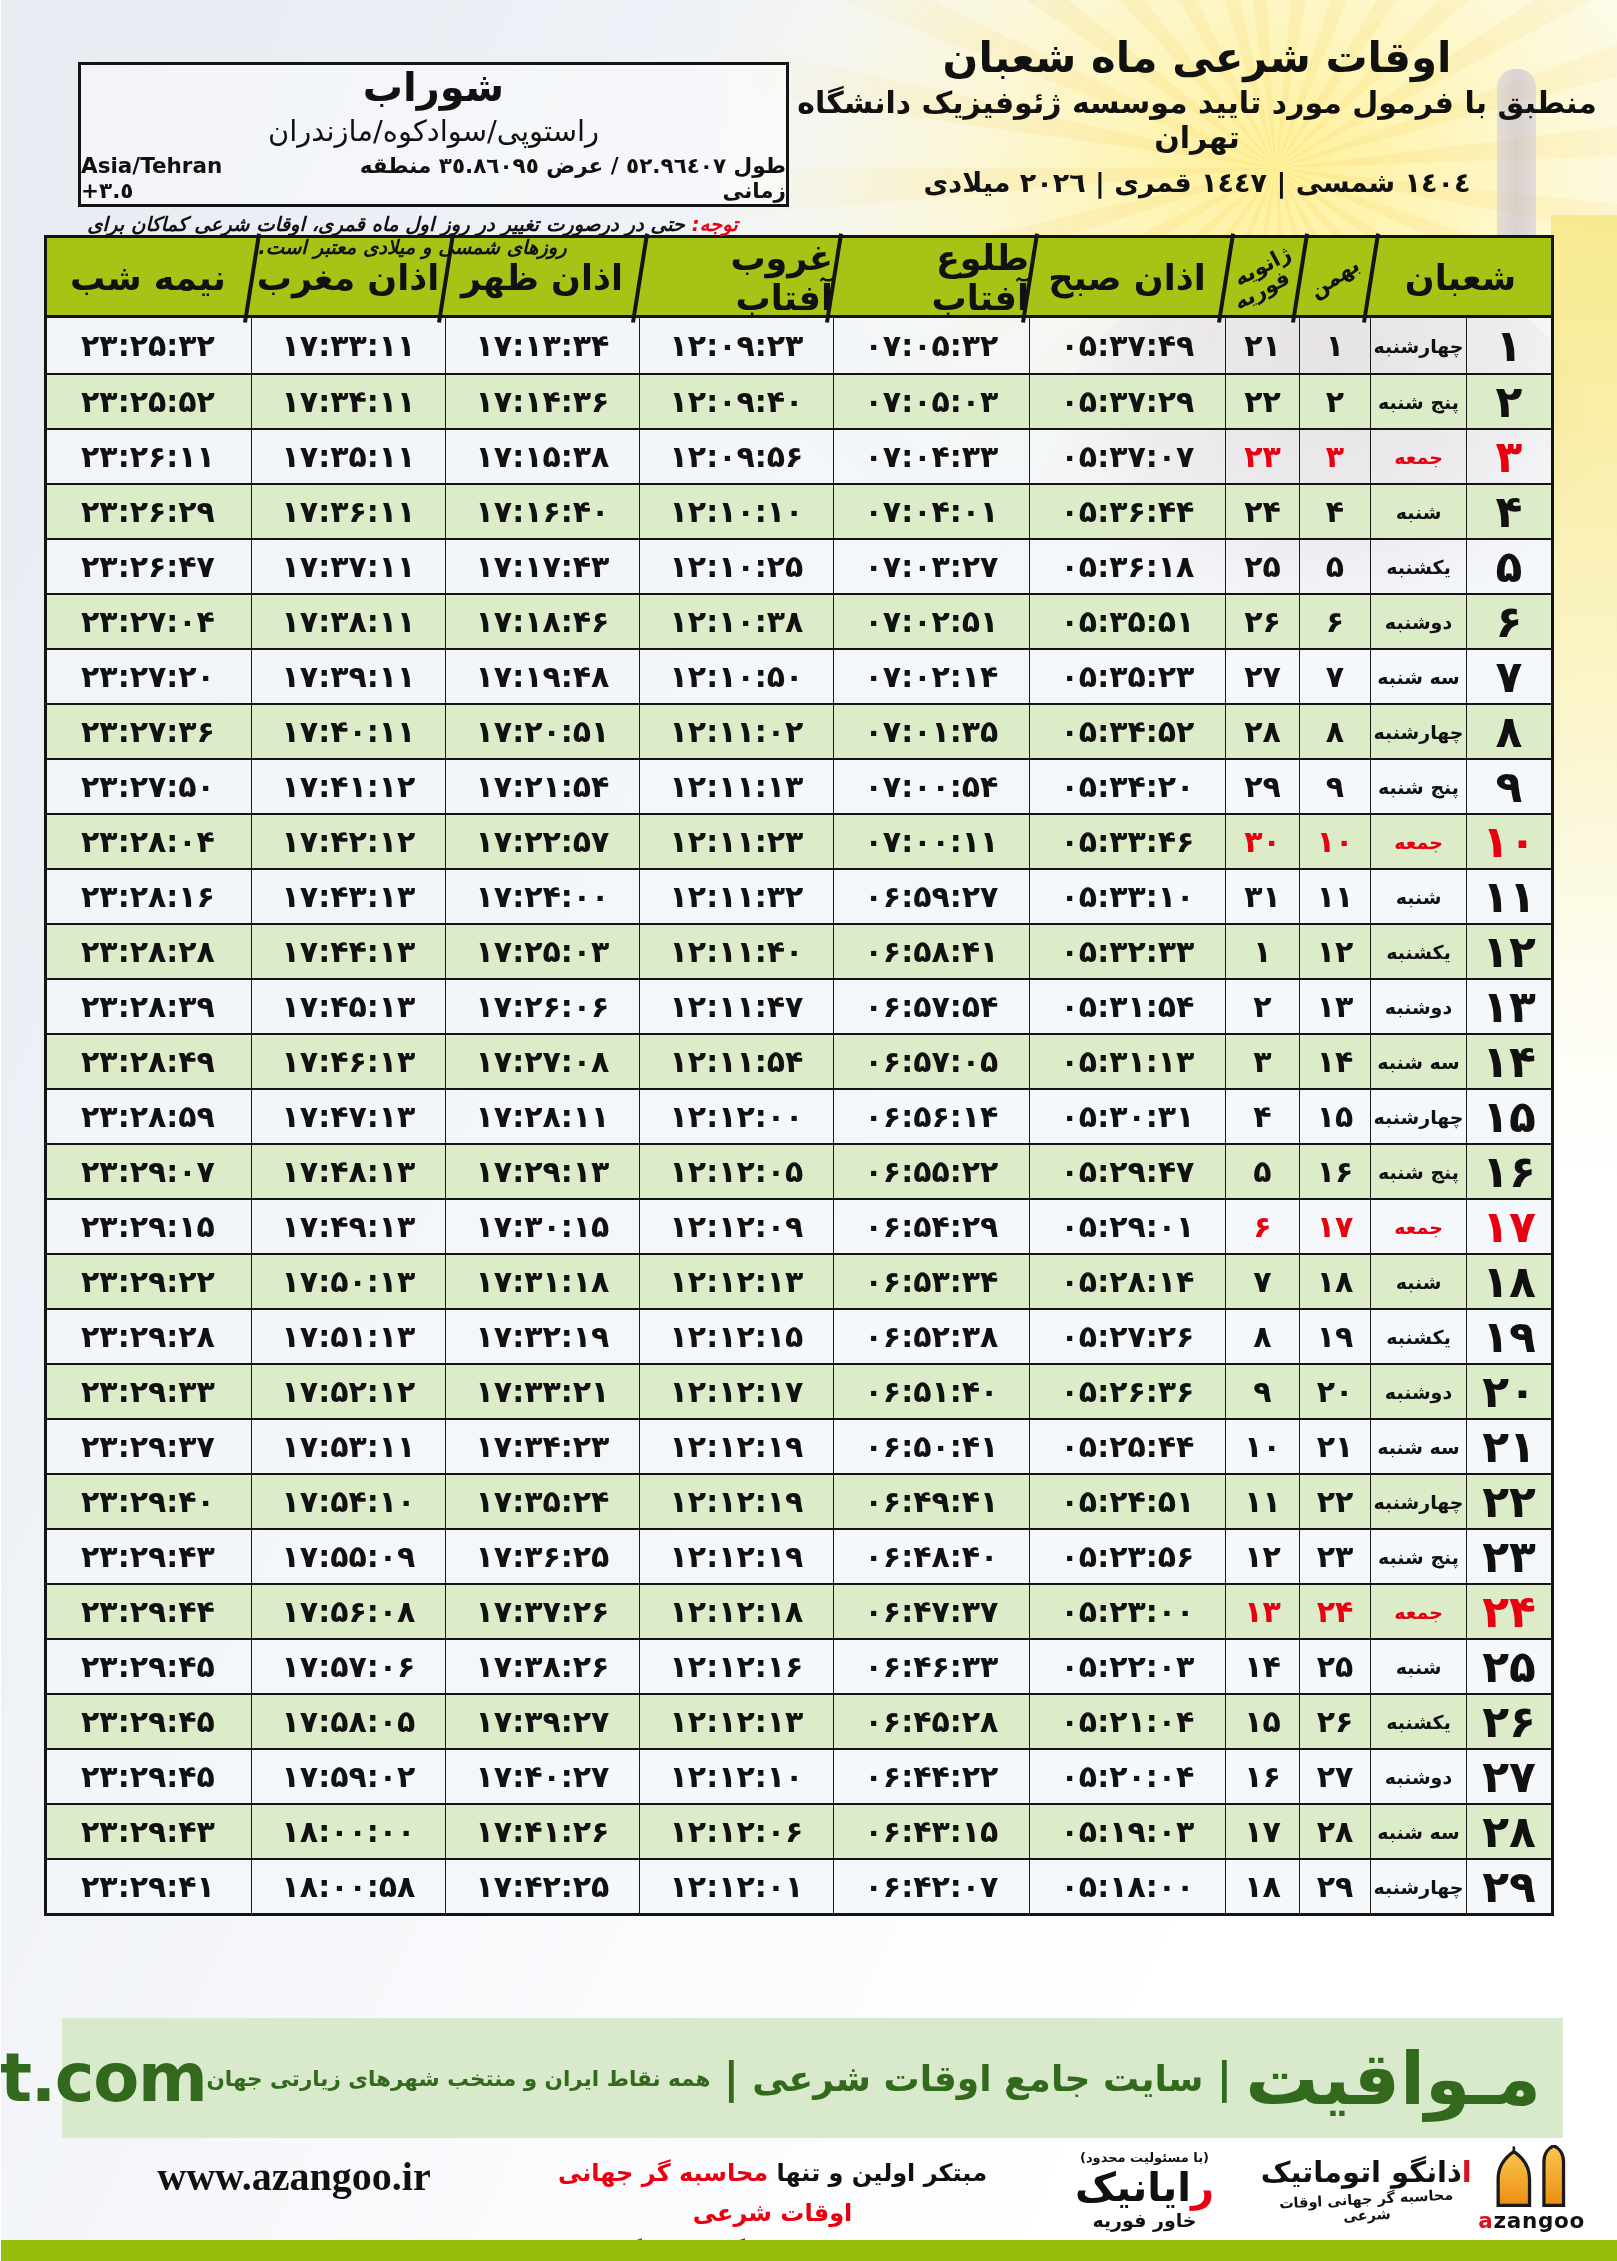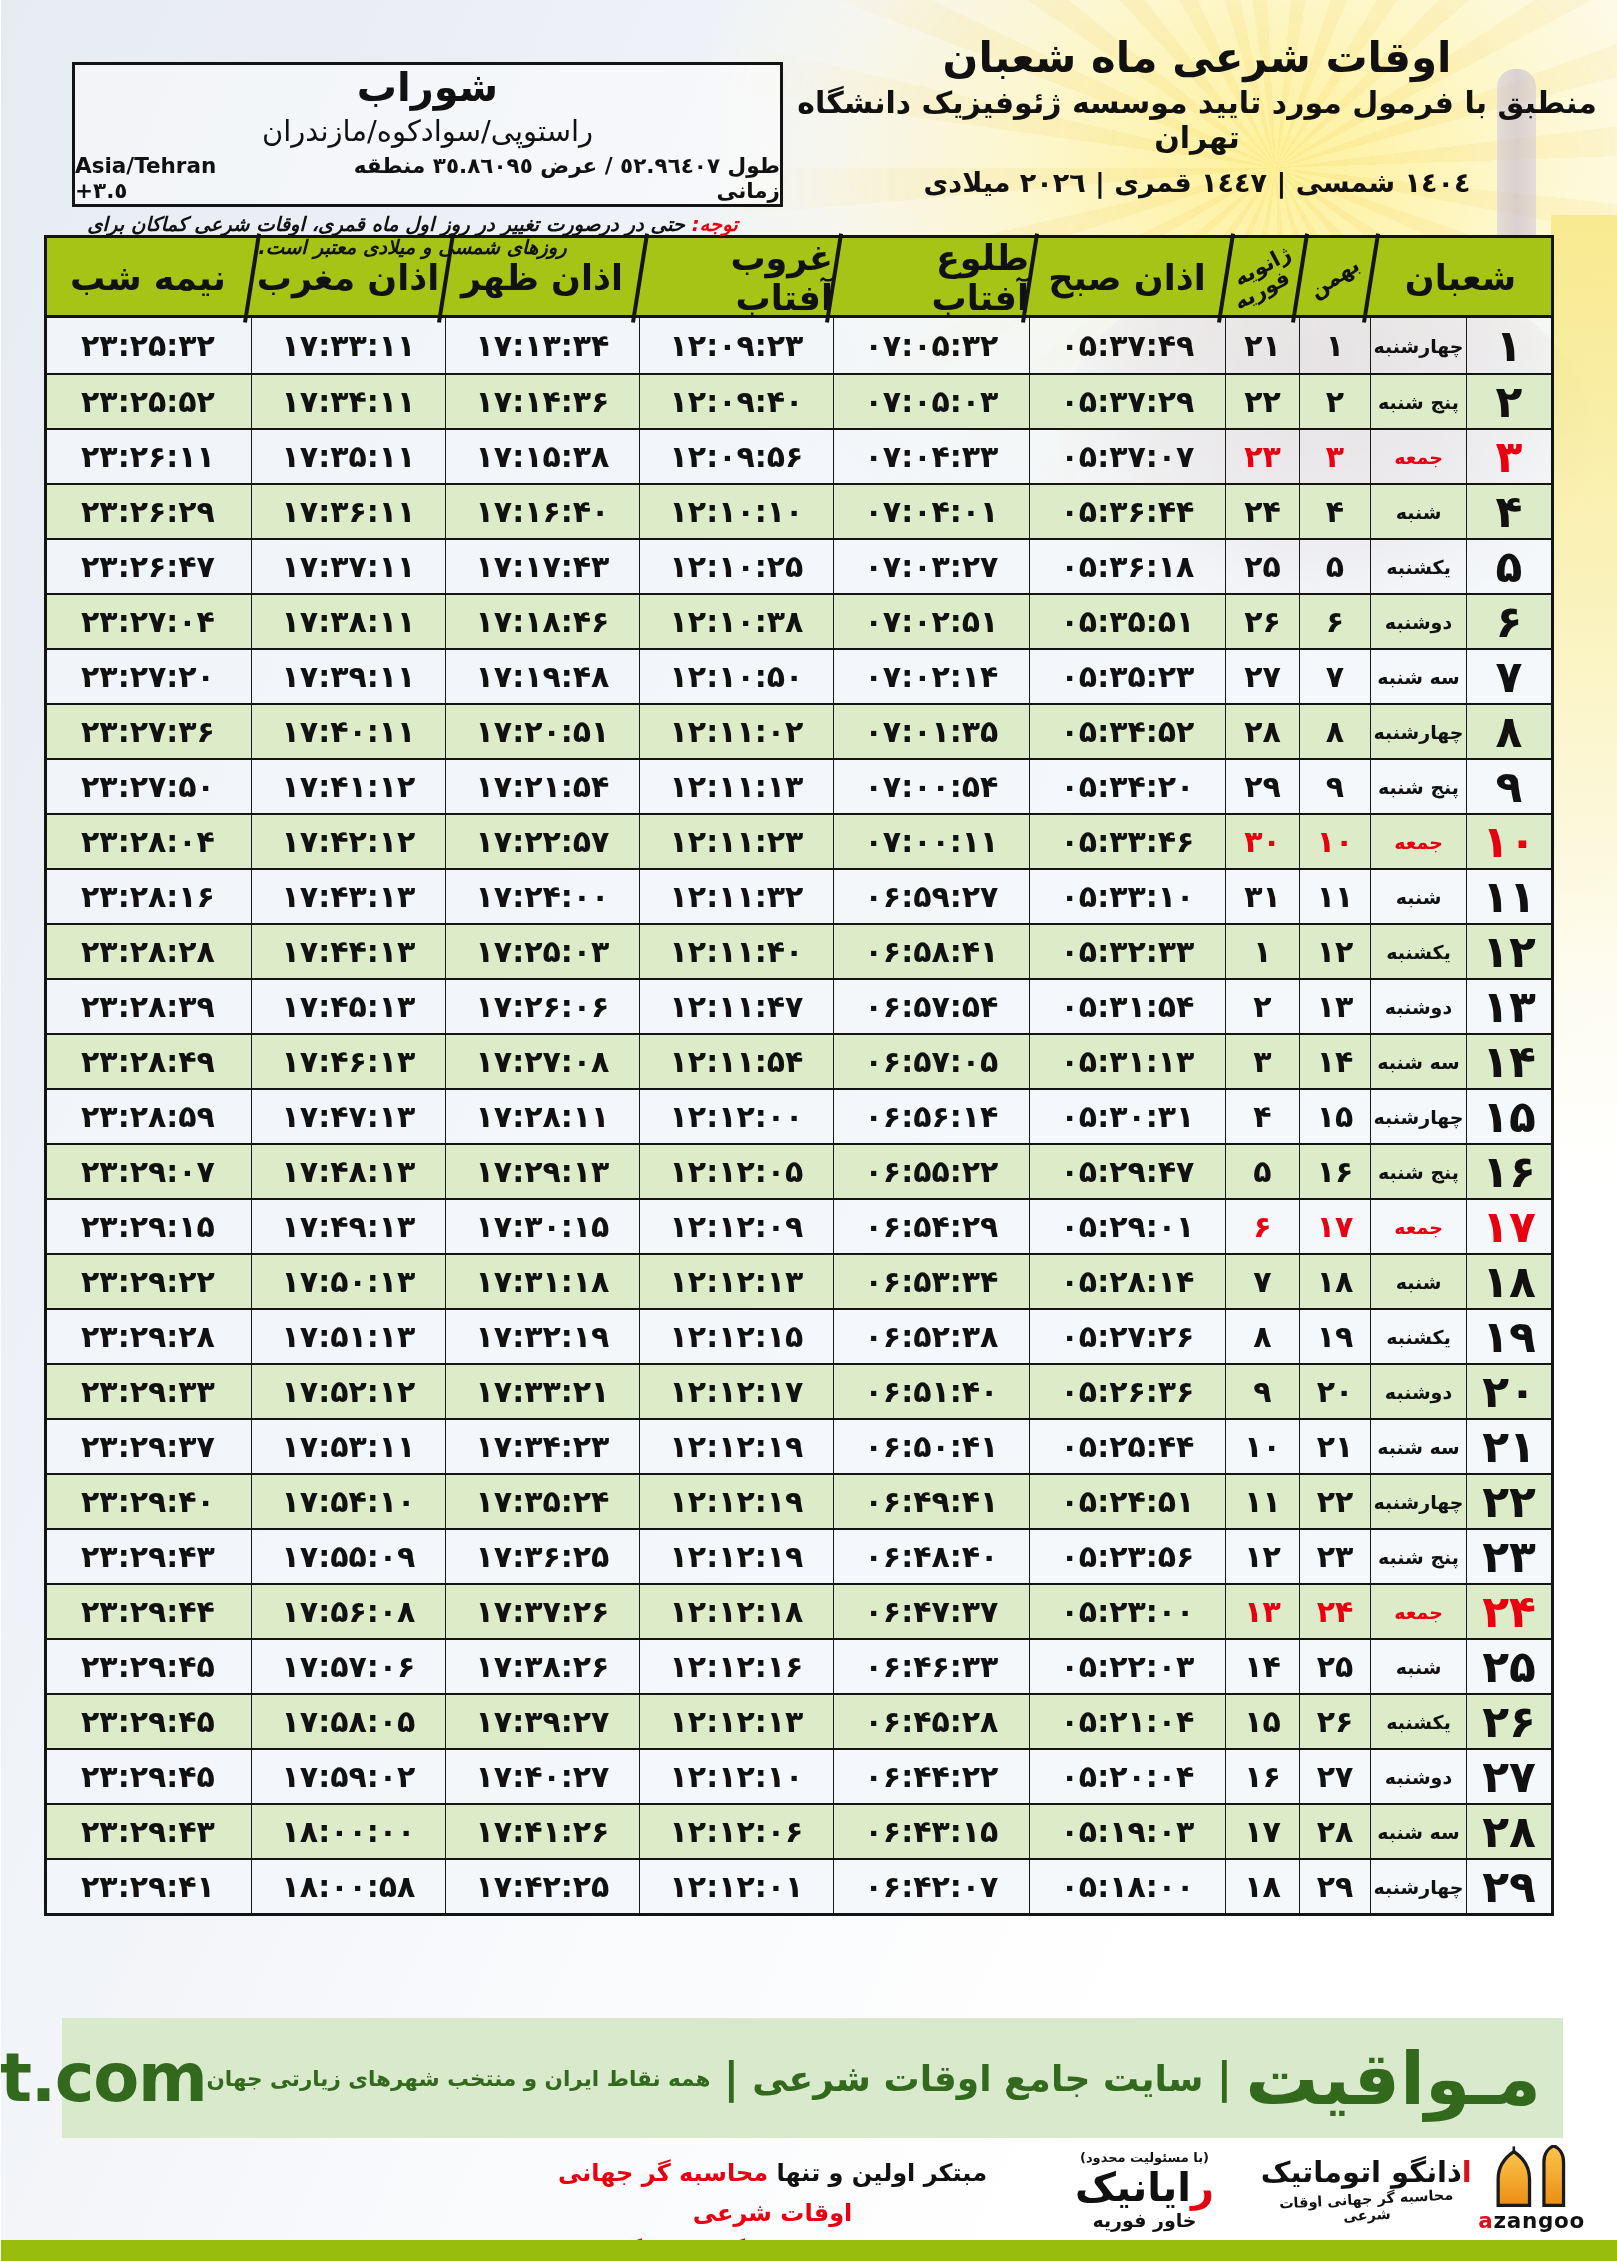--- a/index.html
+++ b/index.html
@@ -27,21 +27,21 @@
     -webkit-mask-image:radial-gradient(ellipse at 62% 28%,#000 0%,rgba(0,0,0,.6) 45%,transparent 72%);
     mask-image:radial-gradient(ellipse at 62% 28%,#000 0%,rgba(0,0,0,.6) 45%,transparent 72%);}
   .bg-strip{left:1551px;top:215px;width:67px;height:966px;
     background:linear-gradient(to bottom,rgba(247,233,140,.95),rgba(250,242,185,.85) 45%,rgba(252,248,220,.4) 80%,transparent);}
   .bg-dome{left:1057px;top:254px;width:535px;height:365px;border-radius:50%;
     background:radial-gradient(ellipse at 50% 30%,rgba(150,108,120,.7),rgba(160,120,140,.45) 45%,rgba(190,160,175,.22) 65%,transparent 78%);}
   .bg-minaret{left:1497px;top:69px;width:39px;height:243px;border-radius:18px 18px 0 0;opacity:.55;
     background:linear-gradient(90deg,#cfc8de,#bdb3d2 50%,#cfc8de);}
 
   
-  .city-box{position:absolute;left:72px;top:62px;width:711px;height:145px;border:3.3px solid var(--ink);
+  .city-box{position:absolute;left:78px;top:62px;width:711px;height:145px;border:3.3px solid var(--ink);
     background:rgba(255,255,255,.45);display:flex;flex-direction:column;align-items:center;justify-content:center;gap:5.2px;z-index:2;}
   .city-name{font-size:40px;font-weight:800;line-height:1.05;}
   .city-region{font-size:29px;font-weight:500;}
   .city-coords{font-size:21.5px;font-weight:700;display:flex;gap:7.8px;align-items:baseline;}
   .tz{direction:ltr;unicode-bidi:embed;}
 
   
   .masthead{position:absolute;left:789px;top:34px;width:816px;text-align:center;z-index:2;}
   .m-title{font-size:42px;font-weight:900;line-height:1.15;}
   .m-sub{font-size:30px;font-weight:800;margin-top:2.6px;}
@@ -536,20 +536,21 @@
   <div class="banner">
     <span class="b-brand">مـواقیت</span>
     <span class="b-sep">|</span>
     <span class="b-tag">سایت جامع اوقات شرعی</span>
     <span class="b-sep">|</span>
     <span class="b-small">همه نقاط ایران و منتخب شهرهای زیارتی جهان</span>
     <span class="b-site">mavaqeet.com</span>
   </div>
 
   <div class="f-contact">
+    <div class="f-site">www.azangoo.ir</div>
   </div>
 
   <div class="f-mid">
     <div><span>مبتکر اولین و تنها </span><span class="red">محاسبه گر جهانی اوقات شرعی</span></div>
     <div><span>و تولید کننده انواع </span><span class="red">دستگاه اذان گوی تمام خودکار ماهواره ای</span></div>
   </div>
 
   <div class="f-rayanik">
     <div class="ray-note">(با مسئولیت محدود)</div>
     <div class="ray-name"><span class="ray-first">ر</span><span>ایانیک</span></div>

